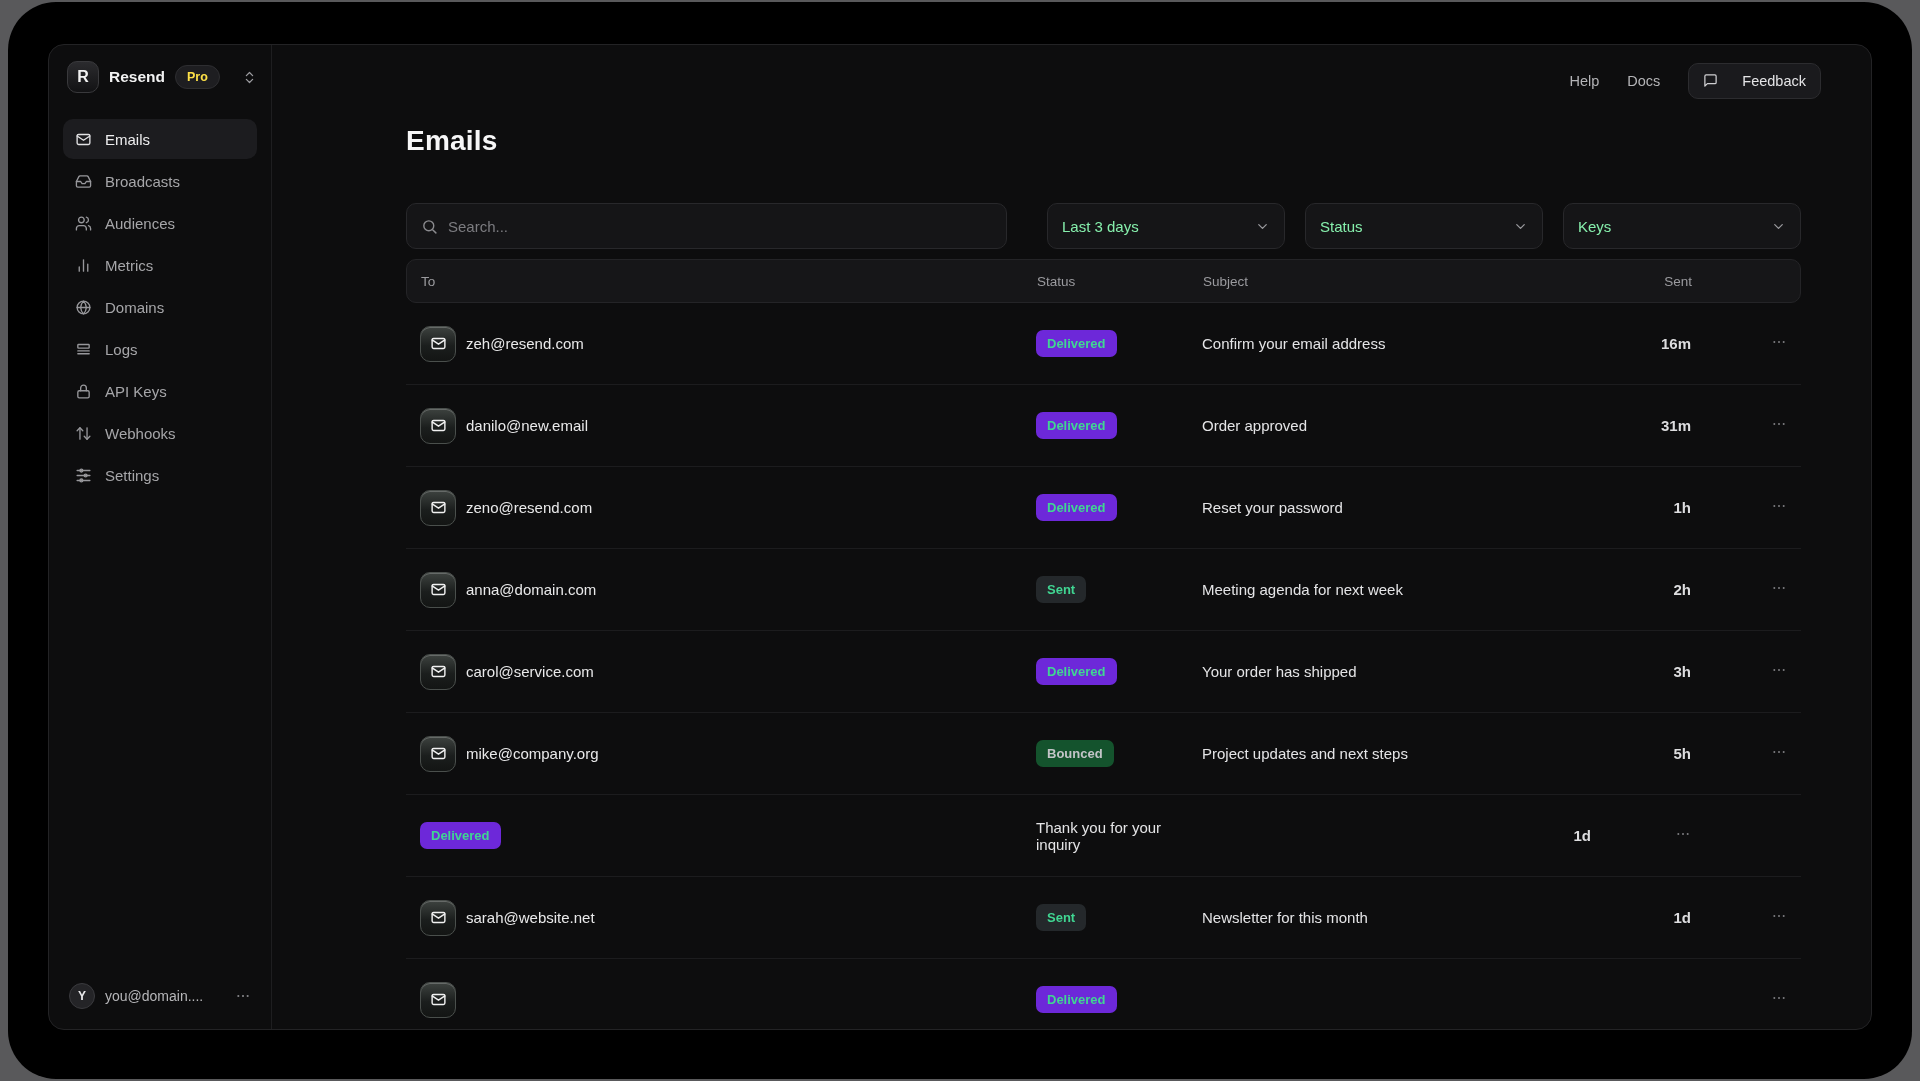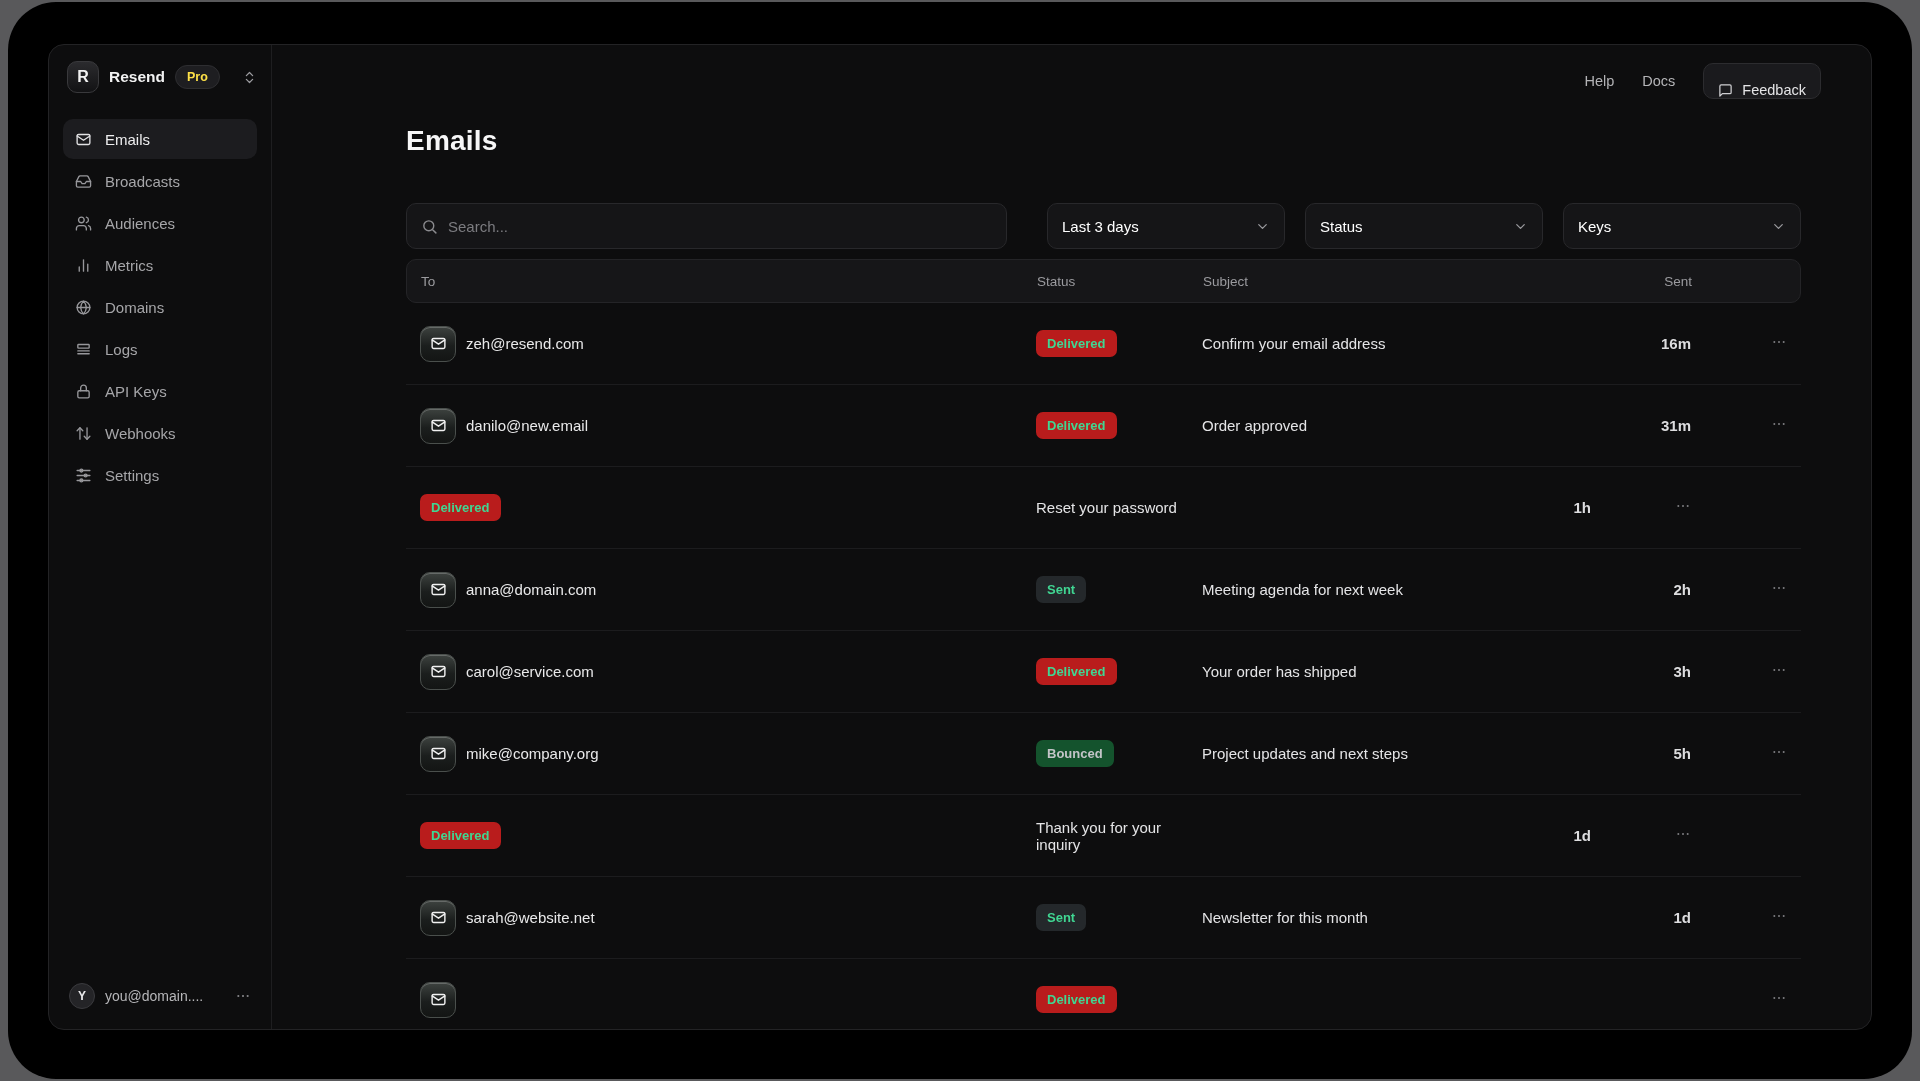--- a/index.html
+++ b/index.html
@@ -41,40 +41,40 @@
     display:flex; align-items:center; justify-content:center; }
   .user-email { color:#b6b6b9; font-size:14px; white-space:nowrap; overflow:hidden;
     text-overflow:ellipsis; flex:1; }
   .dots { color:#86868a; display:flex; align-items:center; }
 
   
   .main { flex:1; position:relative; }
   .topbar { position:absolute; top:0; right:0; height:71px; display:flex;
     align-items:center; gap:28px; padding-right:50px; }
   .top-link { color:#b4b4b7; font-size:14.5px; cursor:pointer; }
-  .feedback-btn { height:36px; display:flex; align-items:flex-end; gap:9px;
+  .feedback-btn { height:36px; display:flex; align-items:center; gap:24px;
     background:#1a1a1d; border:1px solid #2c2c2f; border-radius:10px;
     padding:0 14px; color:#e4e4e6; font-size:14.5px; cursor:pointer; }
   .feedback-btn .fi { display:flex; color:#cfcfd2; }
 
   .content { position:absolute; left:134px; top:0; width:1395px; }
   .page-title { margin-top:80px; color:#f6f6f7; font-size:28px; font-weight:700;
     letter-spacing:.2px; }
 
   .controls { margin-top:46px; display:flex; gap:40px; }
   .search-box { flex:1; height:46px; background:#151517; border:1px solid #28282b;
     border-radius:10px; display:flex; align-items:center; gap:10px; padding:0 14px; }
   .search-box svg { color:#8b8b8f; flex:0 0 auto; }
   .search-box input { background:transparent; border:none; outline:none; flex:1;
     color:#e6e6e8; font-size:15px; font-family:"Liberation Sans", sans-serif; }
   .search-box input::placeholder { color:#7c7c80; }
   .select { width:238px; flex:0 0 238px; height:46px; background:#151517;
     border:1px solid #28282b; border-radius:10px; display:flex; align-items:center;
     justify-content:space-between; padding:0 14px; cursor:pointer; }
-  .select .sel-label { color:#ffffff; font-size:15px; }
+  .select .sel-label { color:#86efac; font-size:15px; }
   .select .chev { color:#9a9a9e; display:flex; }
 
   .table { margin-top:10px; }
   .thead { height:44px; background:#161618; border:1px solid #242427;
     border-radius:10px; display:grid;
     grid-template-columns:616px 166px 389px 100px 1fr;
     align-items:center; padding:0 14px; color:#9b9b9f; font-size:13.5px; }
   .thead .th-sent { text-align:right; }
 
   .trow { height:82px; display:grid;
@@ -85,21 +85,21 @@
     background:linear-gradient(180deg,#3d423f 0%,#1b1e1d 55%,#131514 100%);
     box-shadow:inset 0 1px 0 rgba(255,255,255,.22);
     display:flex; align-items:center; justify-content:center; color:#f1f1f1; }
   .to-text { color:#e9e9ea; font-size:15px; }
   .subject { color:#e4e4e6; font-size:15px; }
   .sent-time { color:#dddddf; font-size:15px; font-weight:600; text-align:right; }
   .row-actions { display:flex; justify-content:flex-end; color:#7d7d81; }
 
   .badge { display:inline-block; border-radius:7px; padding:6px 11px;
     font-size:13px; font-weight:600; }
-  .b-delivered { background:#b91c1c; color:#40d692; }
+  .b-delivered { background:#6d28d9; color:#40d692; }
   .b-sent { background:#24282b; color:#40d692; }
   .b-bounced { background:#14532d; color:#c3c5c8; }
 </style>
 </head>
 <body>
 
 <div class="device-frame"></div>
 
 <div class="app-window">
 
@@ -329,20 +329,29 @@
       <span>
         <svg width="16" height="16" viewBox="0 0 24 24" fill="currentColor">
           <circle cx="5" cy="12" r="1.5"></circle>
                     <circle cx="12" cy="12" r="1.5"></circle>
                     <circle cx="19" cy="12" r="1.5"></circle>
                   </svg>
       </span>
     </div>
   </div>
             <div class="trow">
+    <div class="cell-to">
+      <span class="mail-tile">
+        <svg width="17" height="17" viewBox="0 0 24 24" fill="none" stroke="currentColor" stroke-width="2" stroke-linecap="round" stroke-linejoin="round">
+          <rect x="3" y="5" width="18" height="14" rx="2"></rect>
+                    <path d="m3 7 9 6 9-6"></path>
+                  </svg>
+      </span>
+      <span class="to-text">zeno@resend.com</span>
+    </div>
     <div><span class="badge b-delivered">Delivered</span></div>
     <div class="subject">Reset your password</div>
     <div class="sent-time">1h</div>
     <div class="row-actions">
       <span>
         <svg width="16" height="16" viewBox="0 0 24 24" fill="currentColor">
           <circle cx="5" cy="12" r="1.5"></circle>
                     <circle cx="12" cy="12" r="1.5"></circle>
                     <circle cx="19" cy="12" r="1.5"></circle>
                   </svg>

